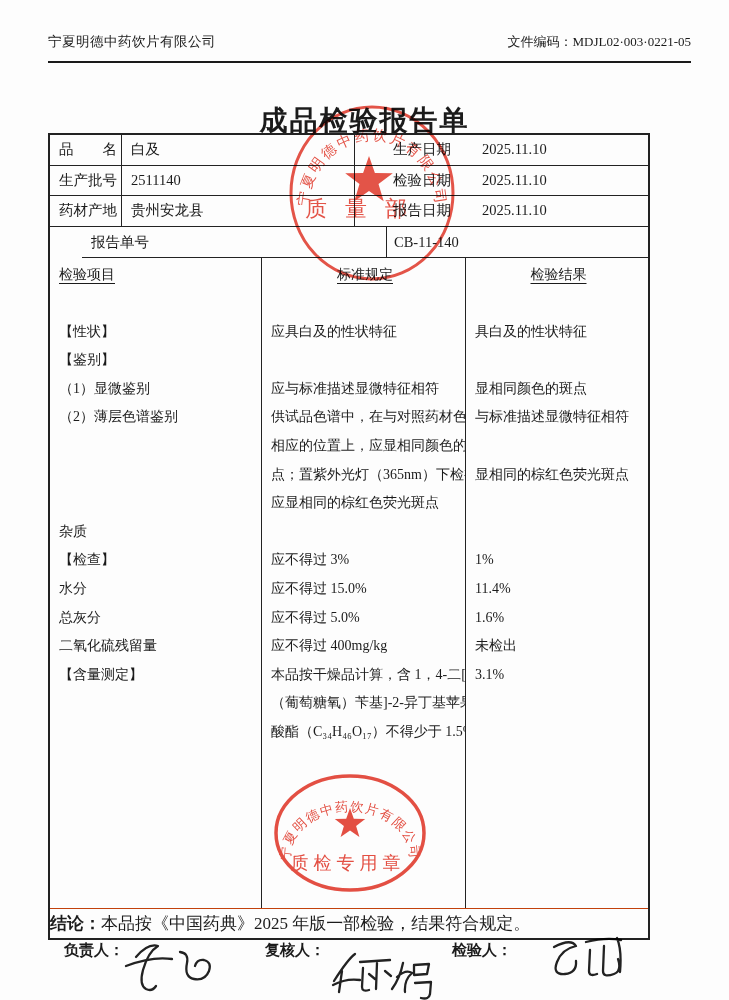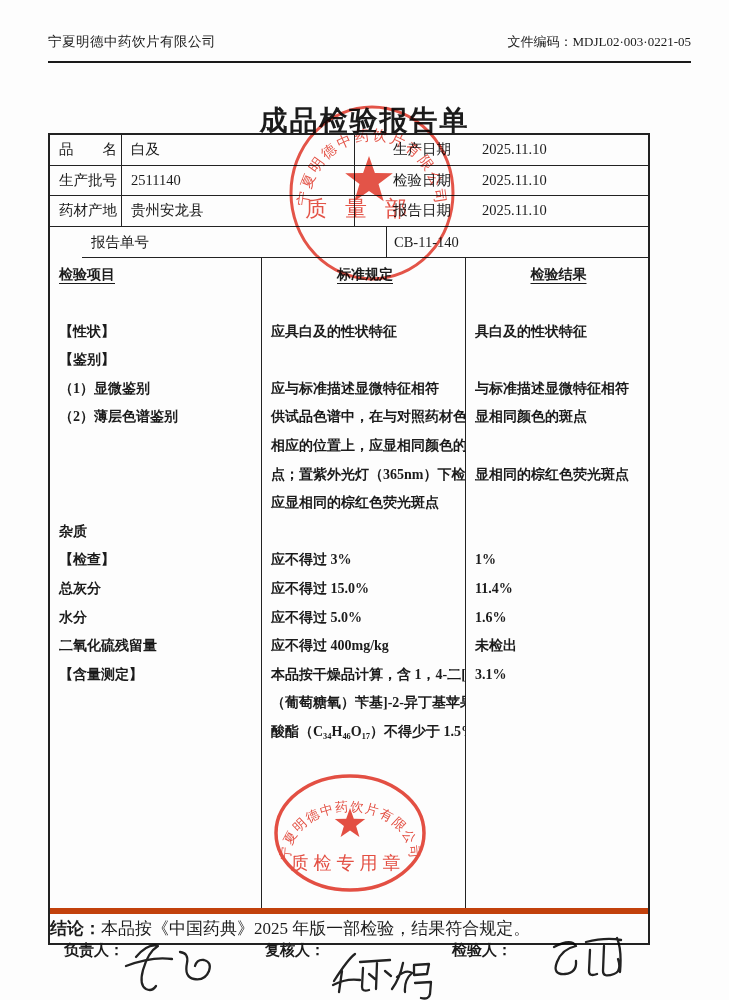--- a/index.html
+++ b/index.html
@@ -15,21 +15,21 @@
   
   .title{left:0;top:82px;width:729px;text-align:center;font-size:28px;font-weight:bold;letter-spacing:2px;margin-top:20px;}
   
   .frame{left:48px;top:133px;width:602px;border:2px solid #222;box-sizing:border-box;background:transparent;}
   .irow{display:grid;grid-template-columns:72px 233px 1fr;border-bottom:1px solid #222;height:29.5px;line-height:29.5px;font-size:14.5px;}
   .irow.last4{grid-template-columns:305px 1fr;height:30px;line-height:30px;margin-left:32px;}
   .ic{border-right:1px solid #222;padding-left:9px;white-space:nowrap;overflow:hidden;}
   .rcell{display:flex;padding-left:7px;white-space:nowrap;}
   .rcell .rlabel{width:89px;margin-left:31px;}
   
-  .main{display:grid;grid-template-columns:212px 204px 1fr;height:650px;border-bottom:6px solid #c2410c;font-weight:bold;}
+  .main{display:grid;grid-template-columns:212px 204px 1fr;height:650px;border-bottom:1px solid #c2410c;}
   .mcol{border-right:1px solid #222;padding:3px 6px 0 9px;overflow:hidden;}
   .mcol.lastcol{border-right:none;}
   .tline{height:28.6px;line-height:28.6px;font-size:14px;white-space:nowrap;}
   .tline.hdr{text-align:center;}
   .tline.hdr span{text-decoration:underline;text-underline-offset:4px;}
   .mcol.first .tline.hdr{text-align:left;}
   
   .conc{height:29px;line-height:29px;font-size:17px;white-space:nowrap;}
   .conc .cpfx{font-weight:bold;}
   
@@ -88,22 +88,22 @@
         <div class="tline"><span>&nbsp;</span></div>
         <div class="tline"><span>【性状】</span></div>
         <div class="tline"><span>【鉴别】</span></div>
         <div class="tline"><span>（1）显微鉴别</span></div>
         <div class="tline"><span>（2）薄层色谱鉴别</span></div>
         <div class="tline"><span>&nbsp;</span></div>
         <div class="tline"><span>&nbsp;</span></div>
         <div class="tline"><span>&nbsp;</span></div>
         <div class="tline"><span>杂质</span></div>
         <div class="tline"><span>【检查】</span></div>
+        <div class="tline"><span>水分</span></div>
         <div class="tline"><span>总灰分</span></div>
-        <div class="tline"><span>水分</span></div>
         <div class="tline"><span>二氧化硫残留量</span></div>
         <div class="tline"><span>【含量测定】</span></div>
       </div>
     <div class="mcol">
         <div class="tline hdr"><span>标准规定</span></div>
         <div class="tline"><span>&nbsp;</span></div>
         <div class="tline"><span>应具白及的性状特征</span></div>
         <div class="tline"><span>&nbsp;</span></div>
         <div class="tline"><span>应与标准描述显微特征相符</span></div>
         <div class="tline"><span>供试品色谱中，在与对照药材色谱</span></div>
@@ -117,22 +117,22 @@
         <div class="tline"><span>应不得过 400mg/kg</span></div>
         <div class="tline"><span>本品按干燥品计算，含 1，4-二[4-</span></div>
         <div class="tline"><span>（葡萄糖氧）苄基]-2-异丁基苹果</span></div>
         <div class="tline"><span>酸酯（C₃₄H₄₆O₁₇）不得少于 1.5%</span></div>
       </div>
     <div class="mcol lastcol">
         <div class="tline hdr"><span>检验结果</span></div>
         <div class="tline"><span>&nbsp;</span></div>
         <div class="tline"><span>具白及的性状特征</span></div>
         <div class="tline"><span>&nbsp;</span></div>
+        <div class="tline"><span>显相同颜色的斑点</span></div>
         <div class="tline"><span>与标准描述显微特征相符</span></div>
-        <div class="tline"><span>显相同颜色的斑点</span></div>
         <div class="tline"><span>&nbsp;</span></div>
         <div class="tline"><span>显相同的棕红色荧光斑点</span></div>
         <div class="tline"><span>&nbsp;</span></div>
         <div class="tline"><span>&nbsp;</span></div>
         <div class="tline"><span>1%</span></div>
         <div class="tline"><span>11.4%</span></div>
         <div class="tline"><span>1.6%</span></div>
         <div class="tline"><span>未检出</span></div>
         <div class="tline"><span>3.1%</span></div>
       </div>

